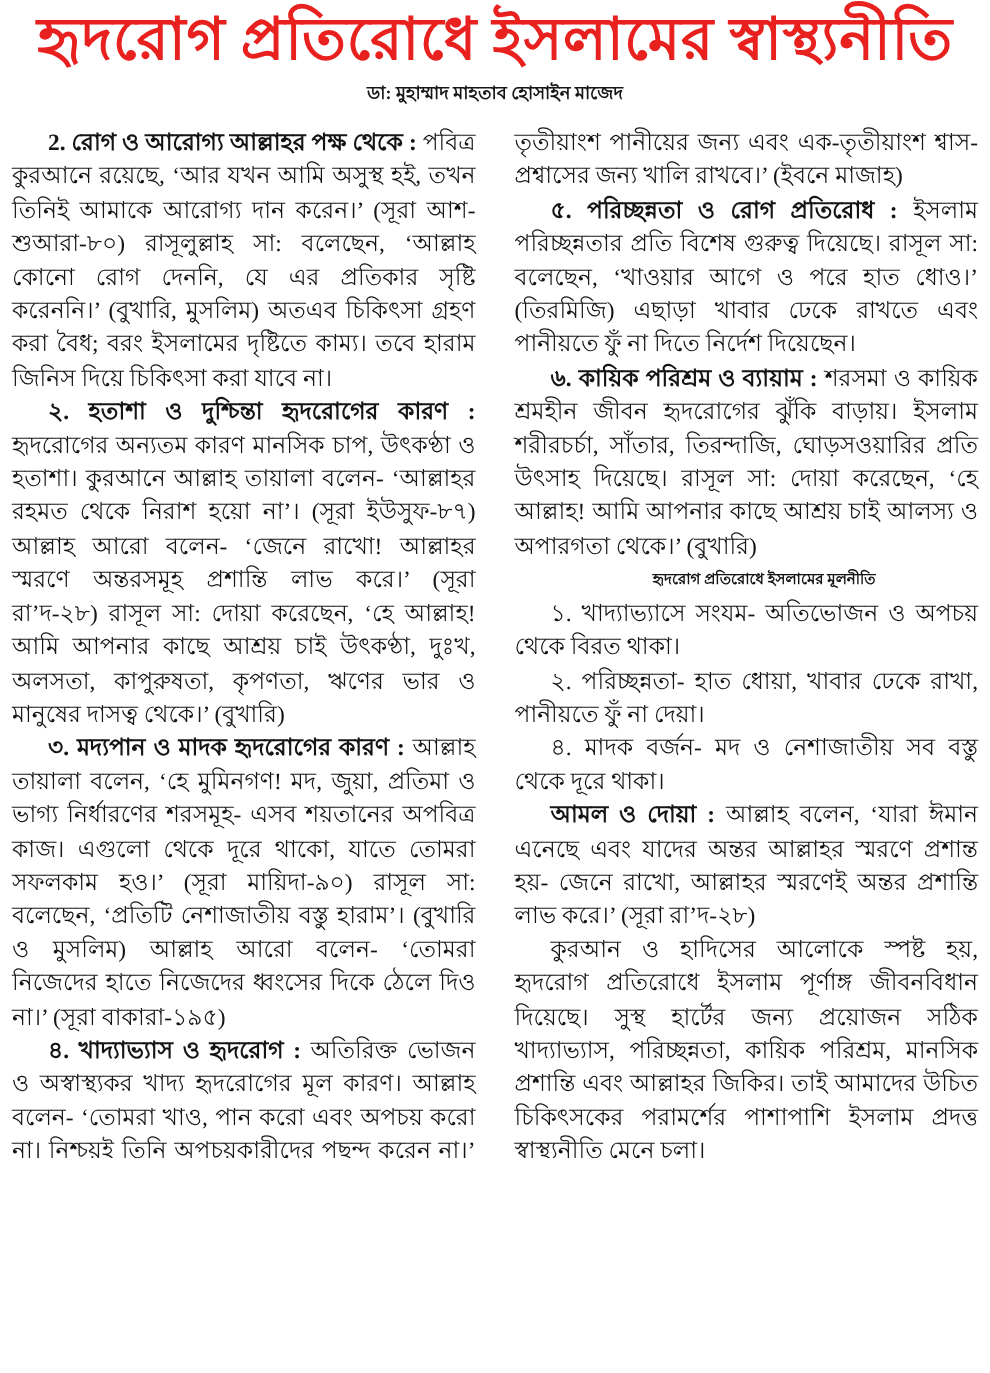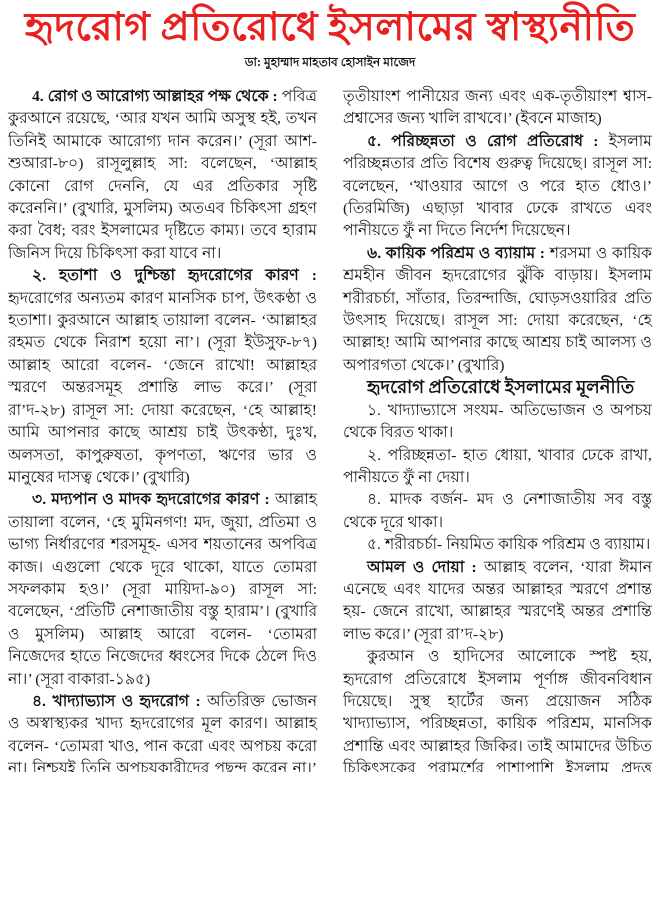--- a/index.html
+++ b/index.html
@@ -37,60 +37,60 @@
     flex: 1 1 0;
     min-width: 0;
     text-align: justify;
     font-size: 15.6px;
     line-height: 22.4px;
   }
   .col p { margin: 0; text-indent: 24px; }
   .col p.noindent { text-indent: 0; }
   .inline-heading { font-weight: bold; }
   .center-heading {
+    text-align: center;
     font-weight: bold;
-    font-size: 18px;
+    font-size: 10px;
     margin: 0;
     text-indent: 0;
   }
 </style>
 </head>
 <body>
 
 <div class="page">
 
   <h1 class="title">হৃদরোগ প্রতিরোধে ইসলামের স্বাস্থ্যনীতি</h1>
   <div class="byline">ডা: মুহাম্মাদ মাহতাব হোসাইন মাজেদ</div>
 
   <div class="columns">
 
     <div class="col">
 
-      <p><span class="inline-heading">4. রোগ ও আরোগ্য আল্লাহর পক্ষ থেকে :</span> <span>পবিত্র কুরআনে রয়েছে, ‘আর যখন আমি অসুস্থ হই, তখন তিনিই আমাকে আরোগ্য দান করেন।’ (সূরা আশ-শুআরা-৮০) রাসূলুল্লাহ সা: বলেছেন, ‘আল্লাহ কোনো রোগ দেননি, যে এর প্রতিকার সৃষ্টি করেননি।’ (বুখারি, মুসলিম) অতএব চিকিৎসা গ্রহণ করা বৈধ; বরং ইসলামের দৃষ্টিতে কাম্য। তবে হারাম জিনিস দিয়ে চিকিৎসা করা যাবে না।</span></p>
+      <p><span class="inline-heading">2. রোগ ও আরোগ্য আল্লাহর পক্ষ থেকে :</span> <span>পবিত্র কুরআনে রয়েছে, ‘আর যখন আমি অসুস্থ হই, তখন তিনিই আমাকে আরোগ্য দান করেন।’ (সূরা আশ-শুআরা-৮০) রাসূলুল্লাহ সা: বলেছেন, ‘আল্লাহ কোনো রোগ দেননি, যে এর প্রতিকার সৃষ্টি করেননি।’ (বুখারি, মুসলিম) অতএব চিকিৎসা গ্রহণ করা বৈধ; বরং ইসলামের দৃষ্টিতে কাম্য। তবে হারাম জিনিস দিয়ে চিকিৎসা করা যাবে না।</span></p>
 
       <p><span class="inline-heading">২. হতাশা ও দুশ্চিন্তা হৃদরোগের কারণ :</span> <span>হৃদরোগের অন্যতম কারণ মানসিক চাপ, উৎকণ্ঠা ও হতাশা। কুরআনে আল্লাহ তায়ালা বলেন- ‘আল্লাহর রহমত থেকে নিরাশ হয়ো না’। (সূরা ইউসুফ-৮৭) আল্লাহ আরো বলেন- ‘জেনে রাখো! আল্লাহর স্মরণে অন্তরসমূহ প্রশান্তি লাভ করে।’ (সূরা রা’দ-২৮) রাসূল সা: দোয়া করেছেন, ‘হে আল্লাহ! আমি আপনার কাছে আশ্রয় চাই উৎকণ্ঠা, দুঃখ, অলসতা, কাপুরুষতা, কৃপণতা, ঋণের ভার ও মানুষের দাসত্ব থেকে।’ (বুখারি)</span></p>
 
       <p><span class="inline-heading">৩. মদ্যপান ও মাদক হৃদরোগের কারণ :</span> <span>আল্লাহ তায়ালা বলেন, ‘হে মুমিনগণ! মদ, জুয়া, প্রতিমা ও ভাগ্য নির্ধারণের শরসমূহ- এসব শয়তানের অপবিত্র কাজ। এগুলো থেকে দূরে থাকো, যাতে তোমরা সফলকাম হও।’ (সূরা মায়িদা-৯০) রাসূল সা: বলেছেন, ‘প্রতিটি নেশাজাতীয় বস্তু হারাম’। (বুখারি ও মুসলিম) আল্লাহ আরো বলেন- ‘তোমরা নিজেদের হাতে নিজেদের ধ্বংসের দিকে ঠেলে দিও না।’ (সূরা বাকারা-১৯৫)</span></p>
 
       <p><span class="inline-heading">৪. খাদ্যাভ্যাস ও হৃদরোগ :</span> <span>অতিরিক্ত ভোজন ও অস্বাস্থ্যকর খাদ্য হৃদরোগের মূল কারণ। আল্লাহ বলেন- ‘তোমরা খাও, পান করো এবং অপচয় করো না। নিশ্চয়ই তিনি অপচয়কারীদের পছন্দ করেন না।’ (সূরা আ’রাফ-৩১) রাসূল সা: বলেছেন, ‘মানুষ পেটের চেয়ে অধিক ক্ষতিকর কোনো পাত্র পূর্ণ করে না। আদম সন্তানের জন্য কয়েক লোকমা যথেষ্ট, যা তার পিঠ সোজা রাখে। তবে অবশ্যই খেতে হলে পেটের এক-তৃতীয়াংশ খাবারের জন্য, এক-</span></p>
     </div>
 
     <div class="col">
       <p class="noindent">তৃতীয়াংশ পানীয়ের জন্য এবং এক-তৃতীয়াংশ শ্বাস-প্রশ্বাসের জন্য খালি রাখবে।’ (ইবনে মাজাহ)</p>
 
       <p><span class="inline-heading">৫. পরিচ্ছন্নতা ও রোগ প্রতিরোধ :</span> <span>ইসলাম পরিচ্ছন্নতার প্রতি বিশেষ গুরুত্ব দিয়েছে। রাসূল সা: বলেছেন, ‘খাওয়ার আগে ও পরে হাত ধোও।’ (তিরমিজি) এছাড়া খাবার ঢেকে রাখতে এবং পানীয়তে ফুঁ না দিতে নির্দেশ দিয়েছেন।</span></p>
 
       <p><span class="inline-heading">৬. কায়িক পরিশ্রম ও ব্যায়াম :</span> <span>শরসমা ও কায়িক শ্রমহীন জীবন হৃদরোগের ঝুঁকি বাড়ায়। ইসলাম শরীরচর্চা, সাঁতার, তিরন্দাজি, ঘোড়সওয়ারির প্রতি উৎসাহ দিয়েছে। রাসূল সা: দোয়া করেছেন, ‘হে আল্লাহ! আমি আপনার কাছে আশ্রয় চাই আলস্য ও অপারগতা থেকে।’ (বুখারি)</span></p>
 
       <p class="center-heading">হৃদরোগ প্রতিরোধে ইসলামের মূলনীতি</p>
 
       <p>১. খাদ্যাভ্যাসে সংযম- অতিভোজন ও অপচয় থেকে বিরত থাকা।</p>
       <p>২. পরিচ্ছন্নতা- হাত ধোয়া, খাবার ঢেকে রাখা, পানীয়তে ফুঁ না দেয়া।</p>
       <p>৪. মাদক বর্জন- মদ ও নেশাজাতীয় সব বস্তু থেকে দূরে থাকা।</p>
-      <p>৫. শরীরচর্চা- নিয়মিত কায়িক পরিশ্রম ও ব্যায়াম।</p>
 
       <p><span class="inline-heading">আমল ও দোয়া :</span> <span>আল্লাহ বলেন, ‘যারা ঈমান এনেছে এবং যাদের অন্তর আল্লাহর স্মরণে প্রশান্ত হয়- জেনে রাখো, আল্লাহর স্মরণেই অন্তর প্রশান্তি লাভ করে।’ (সূরা রা’দ-২৮)</span></p>
 
       <p>কুরআন ও হাদিসের আলোকে স্পষ্ট হয়, হৃদরোগ প্রতিরোধে ইসলাম পূর্ণাঙ্গ জীবনবিধান দিয়েছে। সুস্থ হার্টের জন্য প্রয়োজন সঠিক খাদ্যাভ্যাস, পরিচ্ছন্নতা, কায়িক পরিশ্রম, মানসিক প্রশান্তি এবং আল্লাহর জিকির। তাই আমাদের উচিত চিকিৎসকের পরামর্শের পাশাপাশি ইসলাম প্রদত্ত স্বাস্থ্যনীতি মেনে চলা।</p>
 
       <p>আল্লাহ তায়ালা আমাদের সবাইকে সুস্থ হৃদয়, সুস্থ শরীর এবং উত্তম আমলের তাওফিক দান করুন। আমিন।</p>
 
     </div>
 
   </div>

